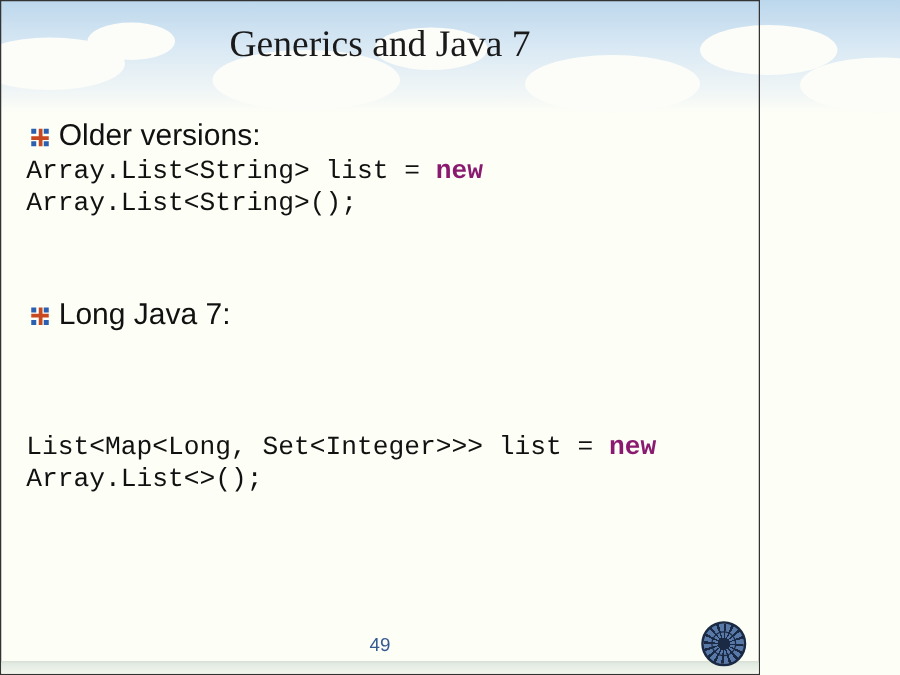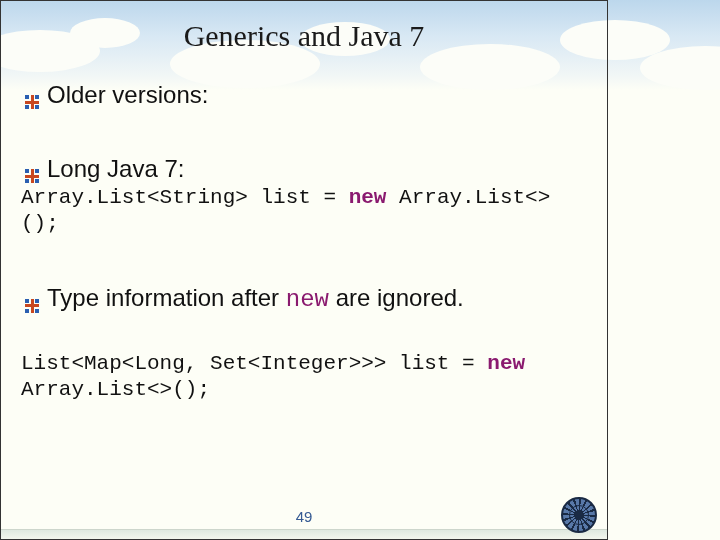--- a/index.html
+++ b/index.html
@@ -36,22 +36,22 @@
     color: #1a1a1a;
     padding-top: 18px;
     padding-bottom: 24px;
     font-weight: normal;
   }
   .content {
     padding: 0 18px;
   }
   .bullet-row {
     display: flex;
-    align-items: flex-end;
-    margin-top: 4px;
+    align-items: flex-start;
+    margin-top: 18px;
   }
   .bullet-icon {
     flex: 0 0 auto;
     width: 14px;
     height: 14px;
     margin-top: 8px;
     margin-left: 6px;
     margin-right: 8px;
     background:
       linear-gradient(#c84820,#c84820) center/14px 3px no-repeat,
@@ -134,35 +134,31 @@
 <div class="slide">
 
   <h1 class="title">Generics and Java 7</h1>
 
   <div class="content">
 
     <div class="bullet-row">
       <div class="bullet-icon"></div>
       <div class="bullet-text">Older versions:</div>
     </div>
+    <div class="code"><span>Array.List&lt;String&gt; list = </span><span class="kw">new</span><span> Array.List&lt;String&gt;();</span></div>
 
     <div class="gap-lg"></div>
 
     <div class="bullet-row">
       <div class="bullet-icon"></div>
       <div class="bullet-text">Long Java 7:</div>
     </div>
-    <div class="code"><span>Array.List&lt;String&gt; list = </span><span class="kw">new</span><span> Array.List&lt;&gt;();</span></div>
 
     <div class="gap-lg"></div>
 
-    <div class="bullet-row">
-      <div class="bullet-icon"></div>
-      <div class="bullet-text"><span>Type information after </span><span class="kw-inline">new</span><span> are ignored.</span></div>
-    </div>
 
     <div class="gap-md"></div>
 
     <div class="code"><span>List&lt;Map&lt;Long, Set&lt;Integer&gt;&gt;&gt; list = </span><span class="kw">new</span><span>
 Array.List&lt;&gt;();</span></div>
 
   </div>
 
   <div class="footer">49</div>
   <div class="footstrip"></div>

